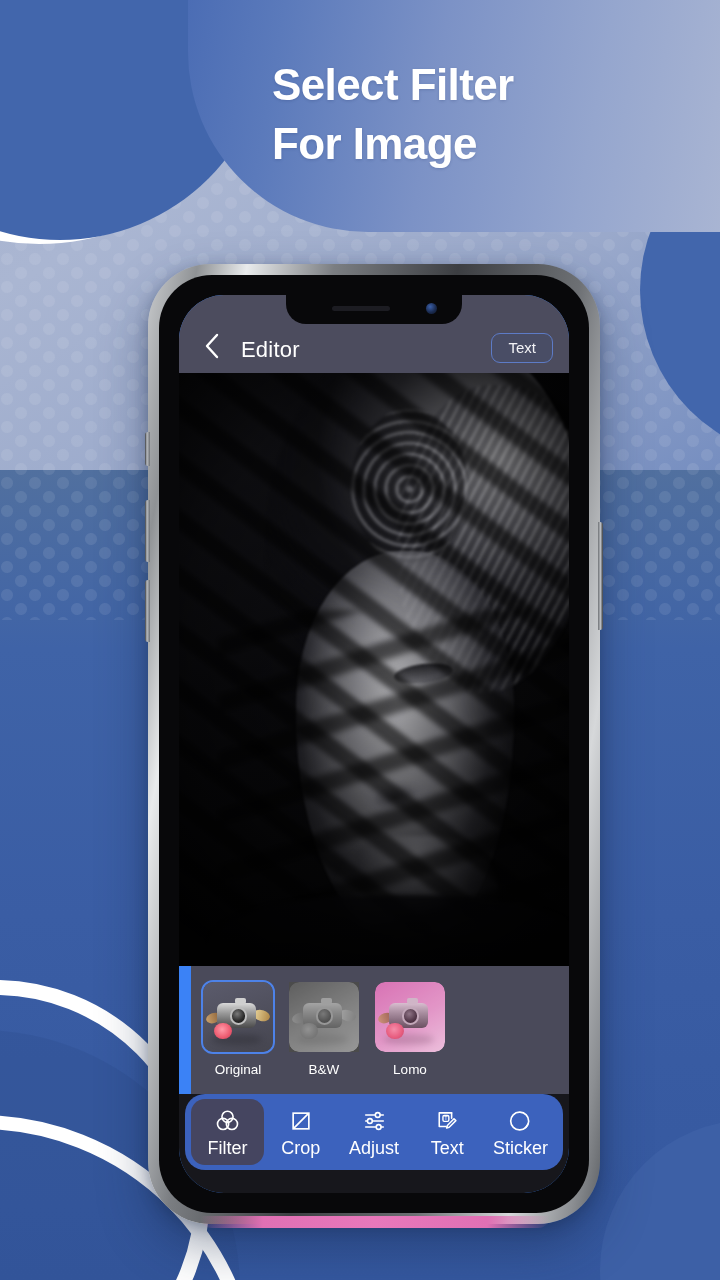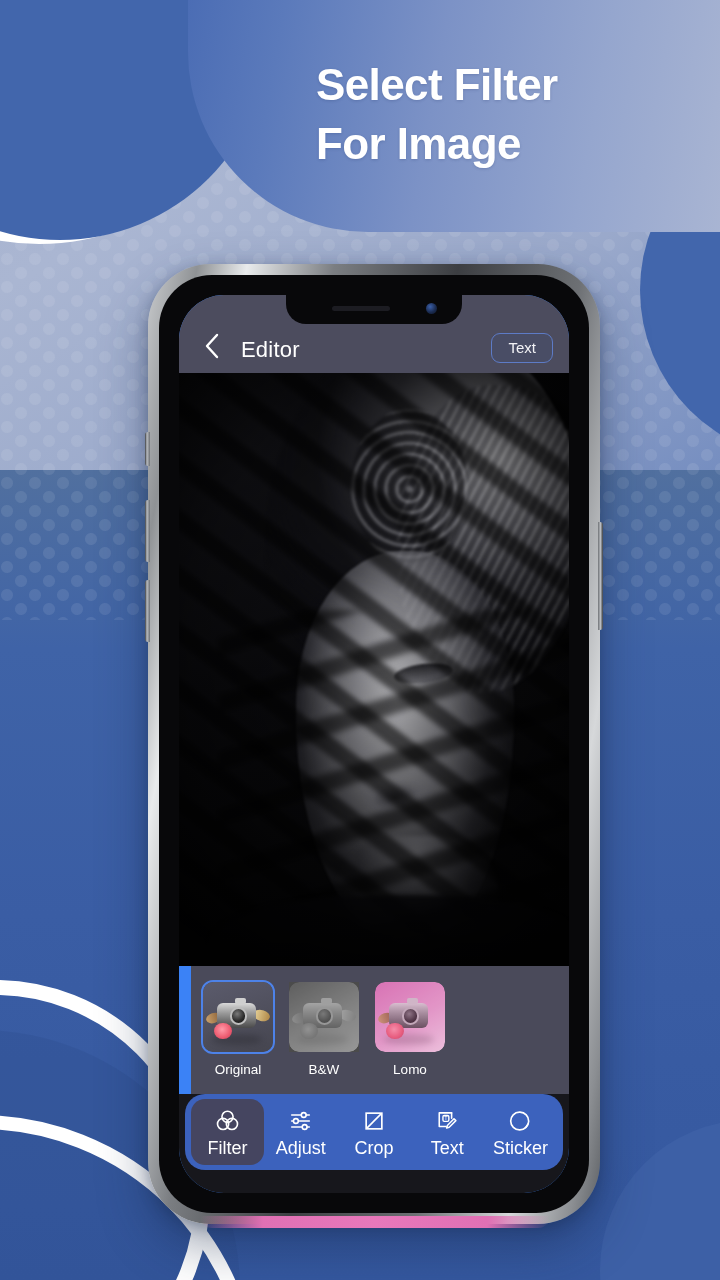--- a/index.html
+++ b/index.html
@@ -83,21 +83,21 @@
     position: absolute;
     left: 272px; top: 56px;
     width: 430px;
     color: #ffffff;
     font-size: 44px;
     font-weight: bold;
     line-height: 1.33;
     letter-spacing: -0.6px;
     text-shadow: 0 1px 3px rgba(30,50,100,0.22);
   }
-  .headline-text .line { display: block; margin-left: 44px; }
+  .headline-text .line { display: block; }
 
   
   .phone {
     position: absolute;
     left: 148px; top: 264px;
     width: 452px; height: 960px;
   }
   .phone-outer {
     position: absolute; inset: 0;
     border-radius: 62px;
@@ -520,40 +520,40 @@
                     <circle cx="13" cy="9.2" r="5.8" stroke="#fff" stroke-width="1.7"></circle>
                     <circle cx="8.4" cy="16.6" r="5.8" stroke="#fff" stroke-width="1.7"></circle>
                     <circle cx="17.6" cy="16.6" r="5.8" stroke="#fff" stroke-width="1.7"></circle>
                   </svg>
                 </div>
                 <div class="tool-label">Filter</div>
               </div>
 
               <div class="tool">
                 <div class="tool-icon">
+                  <svg width="24" height="24" viewBox="0 0 26 26" fill="none">
+                    <rect x="4.5" y="4.5" width="17" height="17" stroke="#fff" stroke-width="1.8"></rect>
+                    <path d="M5.6 20.4 L20.4 5.6" stroke="#fff" stroke-width="1.8" stroke-linecap="round"></path>
+                  </svg>
+                </div>
+                <div class="tool-label">Crop</div>
+              </div>
+
+              <div class="tool">
+                <div class="tool-icon">
                   <svg width="25" height="24" viewBox="0 0 26 26" fill="none">
                     <path d="M3.5 6.5 H22.5" stroke="#fff" stroke-width="1.8" stroke-linecap="round"></path>
                     <path d="M3.5 13 H22.5" stroke="#fff" stroke-width="1.8" stroke-linecap="round"></path>
                     <path d="M3.5 19.5 H22.5" stroke="#fff" stroke-width="1.8" stroke-linecap="round"></path>
                     <circle cx="16.5" cy="6.5" r="2.6" fill="#3c62bd" stroke="#fff" stroke-width="1.7"></circle>
                     <circle cx="8" cy="13" r="2.6" fill="#3c62bd" stroke="#fff" stroke-width="1.7"></circle>
                     <circle cx="17.5" cy="19.5" r="2.6" fill="#3c62bd" stroke="#fff" stroke-width="1.7"></circle>
                   </svg>
                 </div>
                 <div class="tool-label">Adjust</div>
-              </div>
-
-              <div class="tool">
-                <div class="tool-icon">
-                  <svg width="24" height="24" viewBox="0 0 26 26" fill="none">
-                    <rect x="4.5" y="4.5" width="17" height="17" stroke="#fff" stroke-width="1.8"></rect>
-                    <path d="M5.6 20.4 L20.4 5.6" stroke="#fff" stroke-width="1.8" stroke-linecap="round"></path>
-                  </svg>
-                </div>
-                <div class="tool-label">Crop</div>
               </div>
 
               <div class="tool">
                 <div class="tool-icon">
                   <svg width="24" height="24" viewBox="0 0 26 26" fill="none">
                     <path d="M18 4.2 H4.6 V19 H12" stroke="#fff" stroke-width="1.7" stroke-linecap="round" stroke-linejoin="round"></path>
                     <path d="M18 4.2 V10" stroke="#fff" stroke-width="1.7" stroke-linecap="round"></path>
                     <rect x="8.6" y="7" width="6.4" height="6.4" rx="1.4" stroke="#fff" stroke-width="1.5"></rect>
                     <text x="11.8" y="12.1" font-size="6" fill="#fff" text-anchor="middle" font-family="Liberation Sans, sans-serif">T</text>
                     <path d="M20.6 10.6 L22.6 12.6 L15.4 19.8 L12.6 20.6 L13.4 17.8 Z" stroke="#fff" stroke-width="1.6" stroke-linejoin="round" fill="none"></path>

